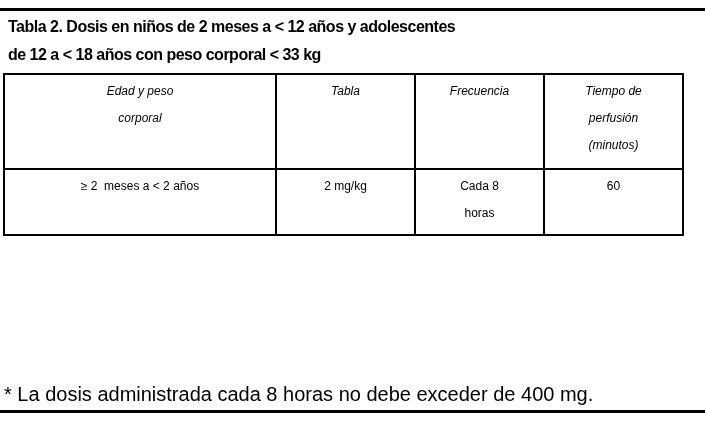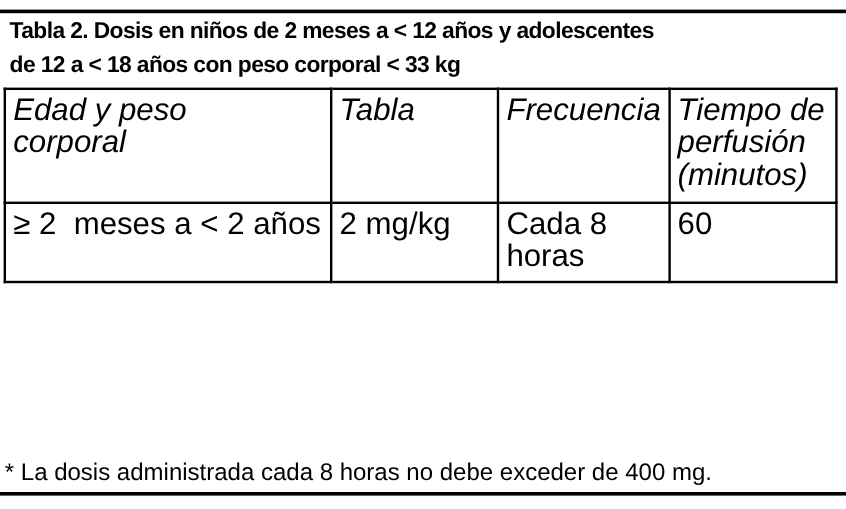--- a/index.html
+++ b/index.html
@@ -10,36 +10,36 @@
     font-family: "Liberation Sans", sans-serif;
     color: #000000;
     overflow: hidden;
   }
   .rule { position: absolute; left: 0; width: 705px; background: #000000; }
   .rule-top { top: 8px; height: 3px; }
   .rule-bottom { top: 410px; height: 3px; }
   .title {
     position: absolute;
     top: 13px; left: 8px; width: 697px;
-    font-size: 19px; font-weight: bold;
+    font-size: 16px; font-weight: bold;
     line-height: 28px;
     letter-spacing: -0.5px;
     white-space: pre;
   }
   table.dosing {
     position: absolute;
     top: 73px; left: 3px;
     border-collapse: collapse;
     table-layout: fixed;
   }
   .dosing th, .dosing td {
     border: 2px solid #000000;
-    font-size: 26px;
+    font-size: 12px;
     font-weight: normal;
-    text-align: left;
+    text-align: center;
     vertical-align: top;
     padding: 3px 6px;
     line-height: 27px;
     white-space: pre-wrap;
     overflow: hidden;
   }
   .dosing thead th { font-style: italic; height: 95px; }
   .dosing tbody tr:nth-child(1) td { height: 66px; }
   .dosing tbody tr:nth-child(2) td { height: 70px; }
   .dosing tbody tr:nth-child(3) td { height: 70px; }

